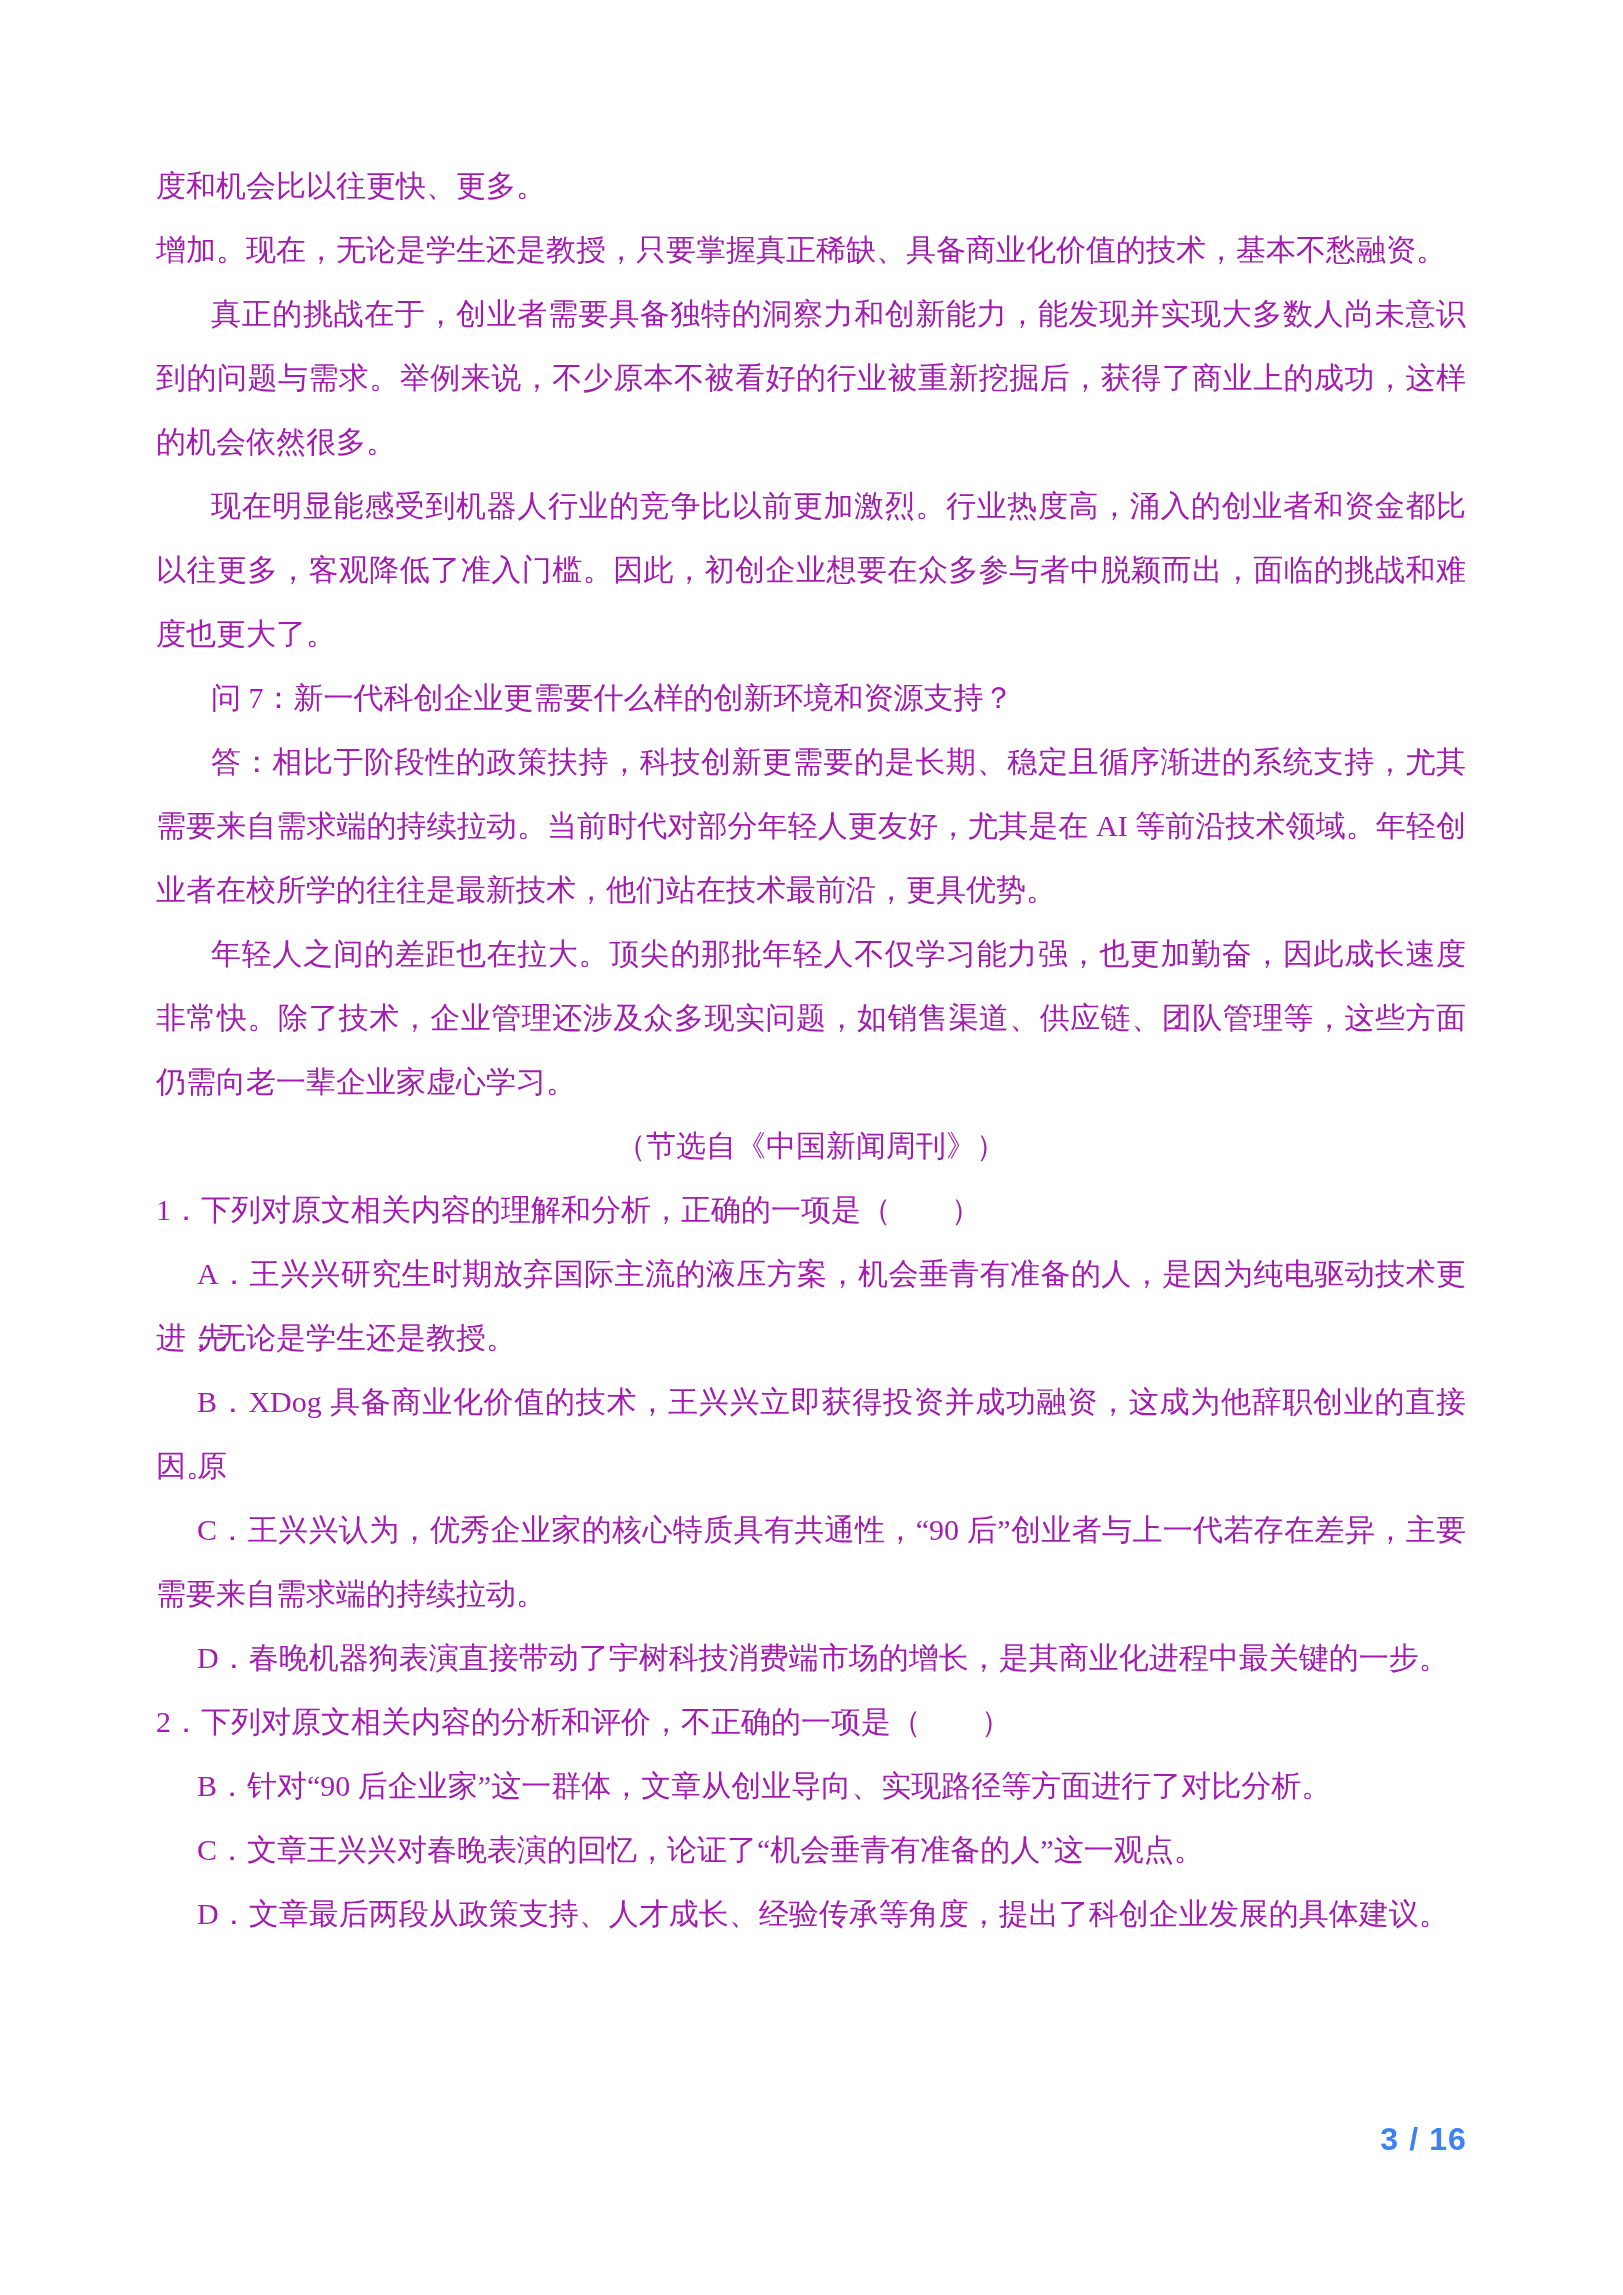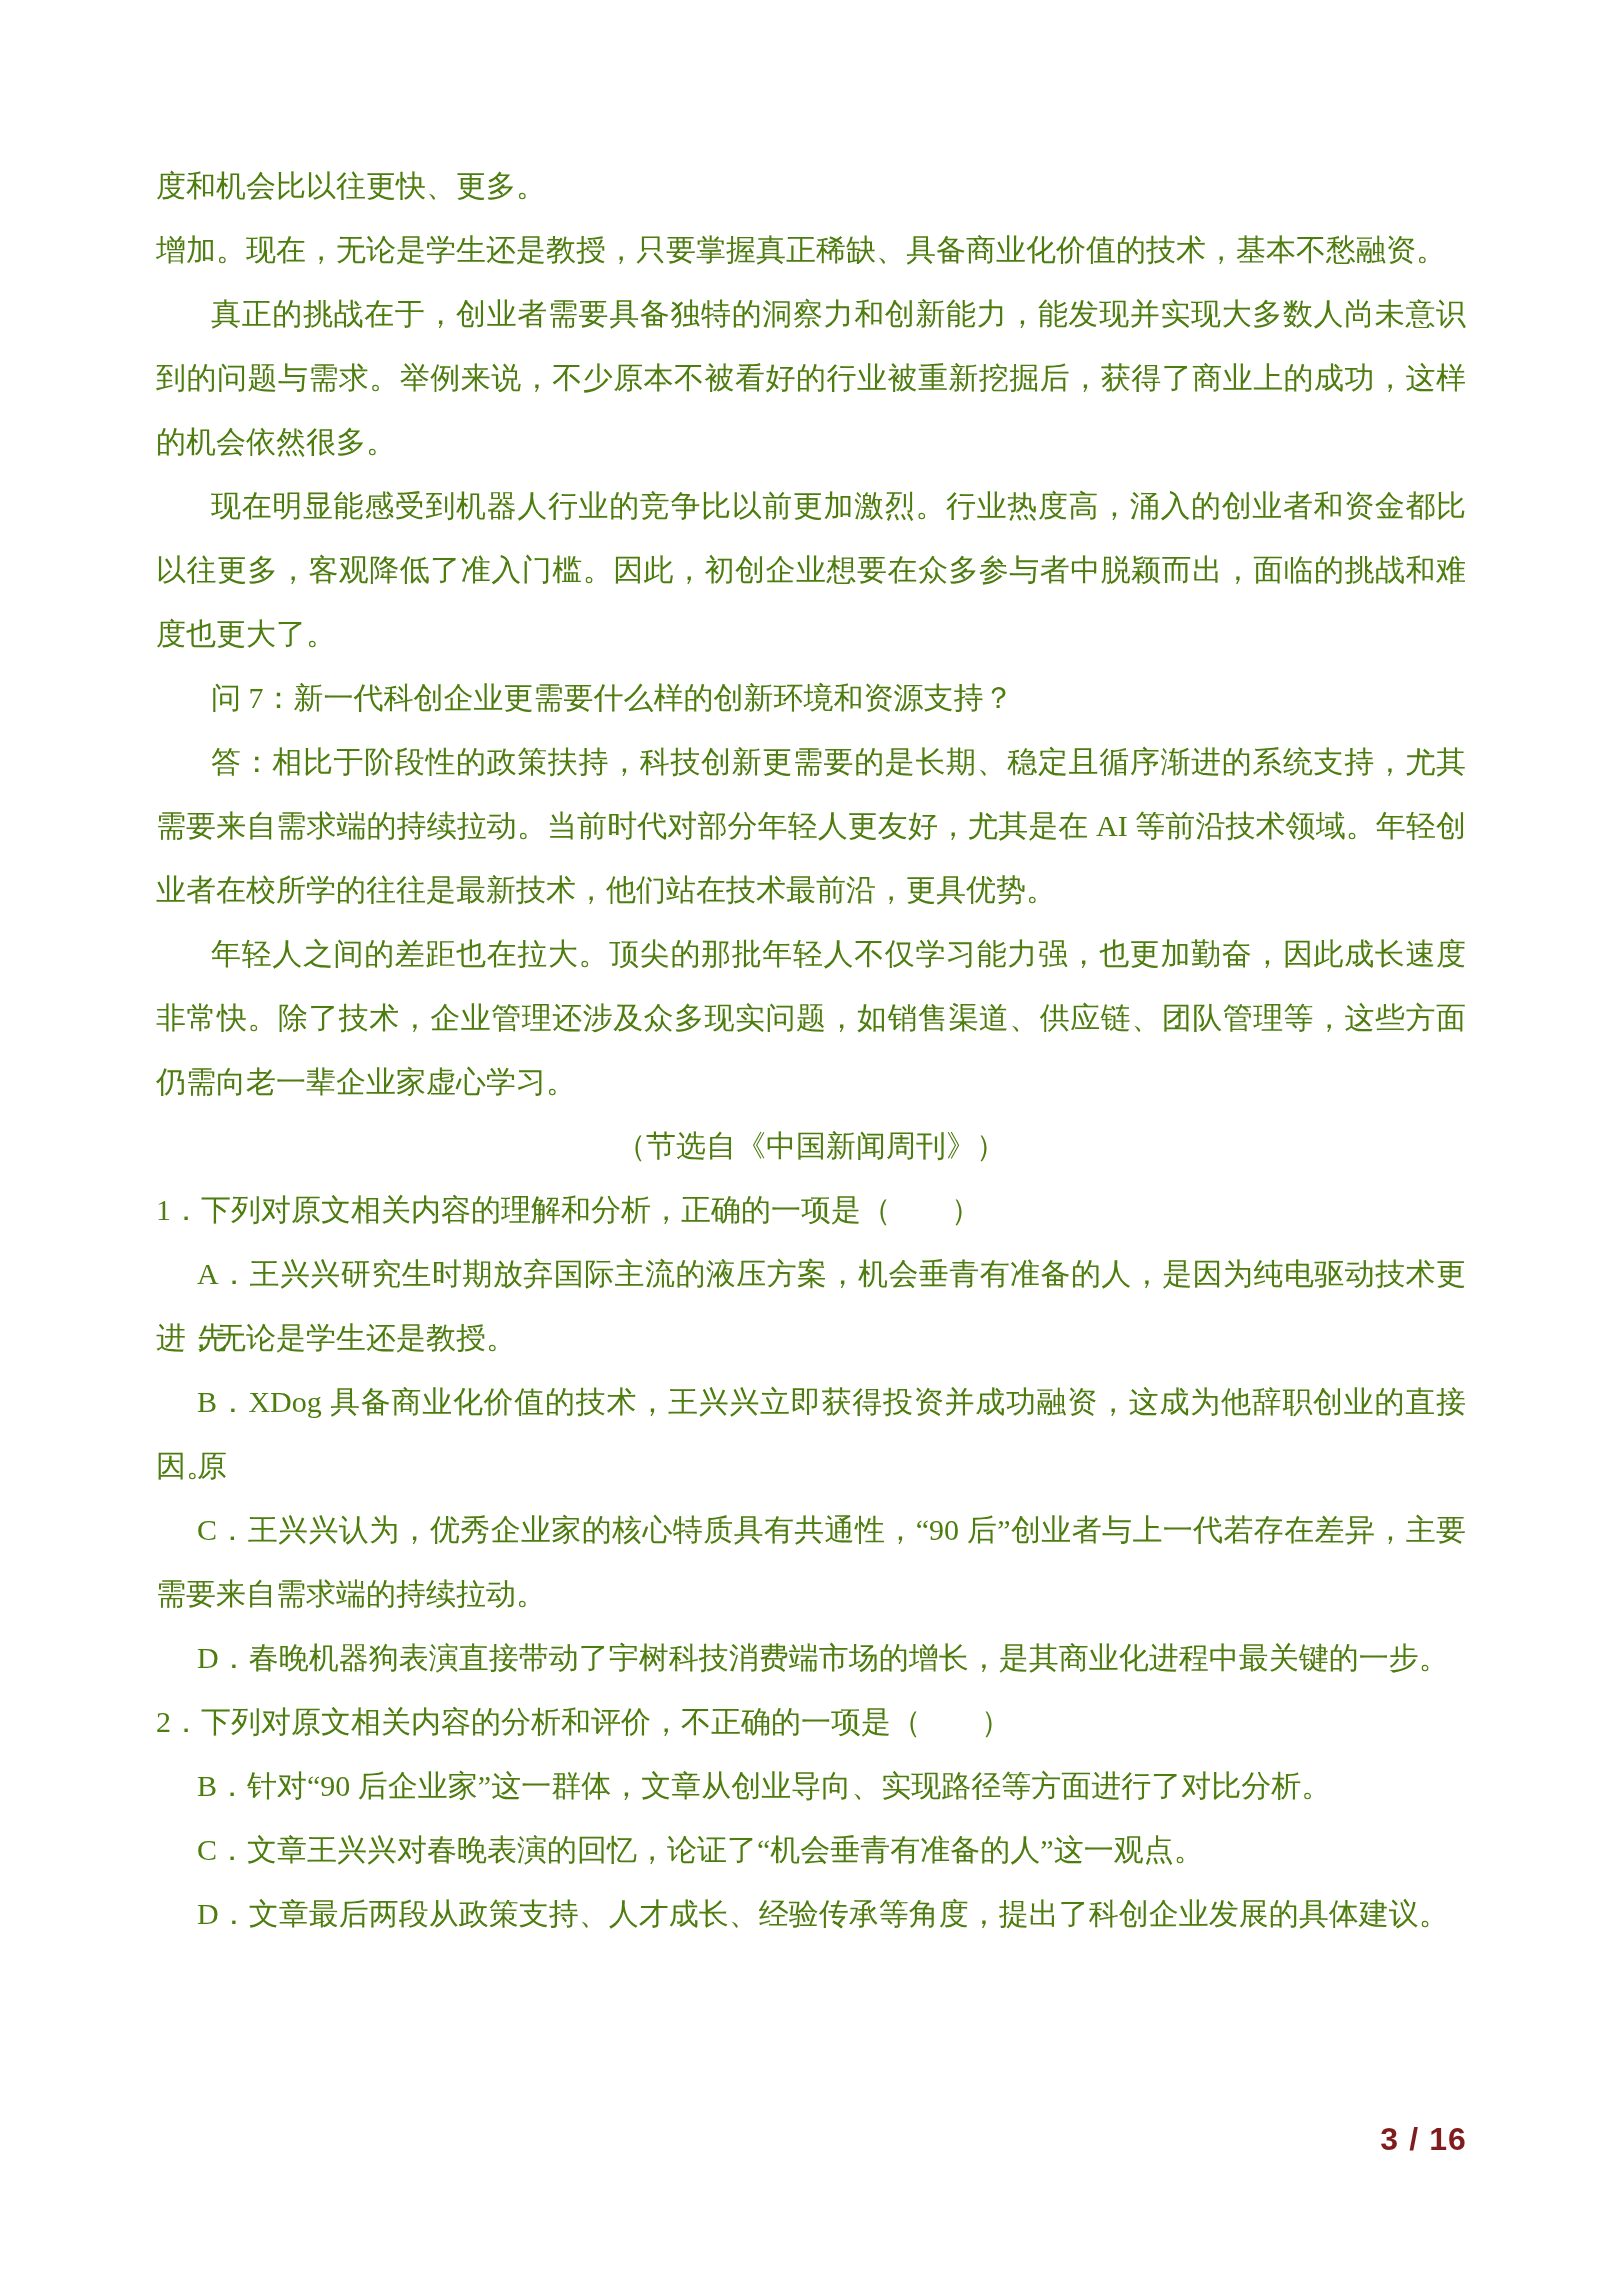--- a/index.html
+++ b/index.html
@@ -14,21 +14,21 @@
     background: #ffffff;
     overflow: hidden;
     font-family: "Liberation Serif", "DejaVu Serif", serif;
   }
   .text-block {
     position: absolute;
     left: 156px;
     top: 154px;
     width: 1310px;
     font-size: 30px;
-    color: #4d7c0f;
+    color: #a21caf;
   }
   .line {
     height: 64px;
     line-height: 64px;
     white-space: pre;
     text-align: left;
   }
   .line.j {
     white-space: normal;
     text-align: justify;
@@ -41,21 +41,21 @@
   .line.ind-o { padding-left: 41px; }
   .line.ind-p.j, .line.ind-o.j { box-sizing: border-box; width: 1310px; }
   .page-number {
     position: absolute;
     top: 2120px;
     right: 156px;
     font-family: "Liberation Sans", "DejaVu Sans", sans-serif;
     font-weight: bold;
     font-size: 32px;
     line-height: 38px;
-    color: #7f1d1d;
+    color: #3b82f6;
     letter-spacing: 1.1px;
   }
 </style>
 </head>
 <body>
 
 <div class="page">
   <div class="text-block">
       <div class="line">度和机会比以往更快、更多。</div>
       <div class="line">增加。现在，无论是学生还是教授，只要掌握真正稀缺、具备商业化价值的技术，基本不愁融资。</div>

